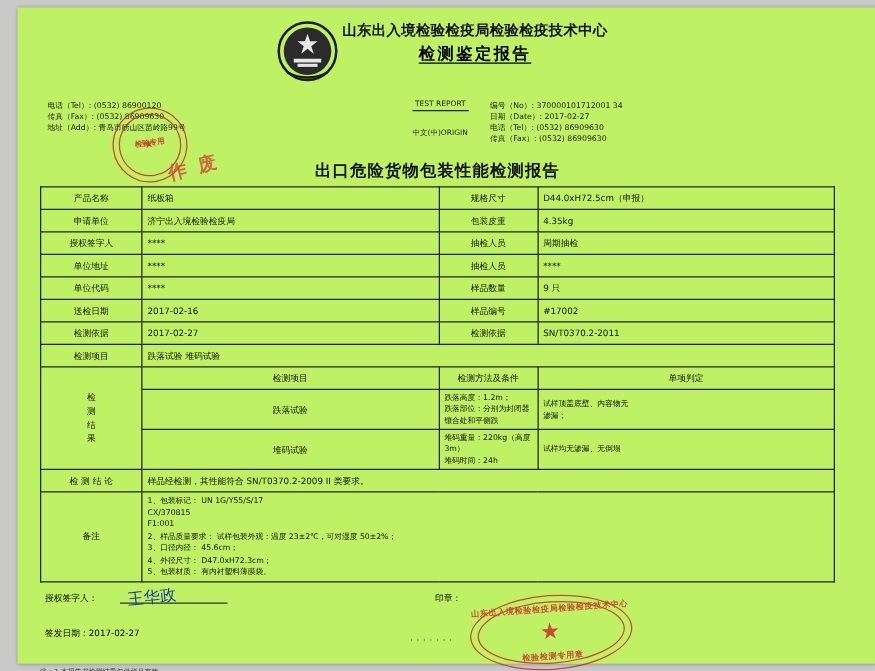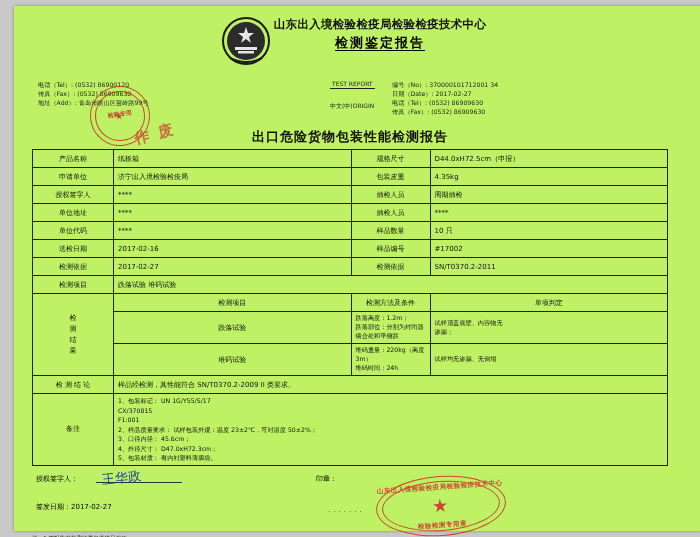--- a/index.html
+++ b/index.html
@@ -96,21 +96,21 @@
   .note-cell{font-size:6.2px;line-height:9.5px;padding:3px 4px;}
   .concl{font-size:7px;}
   .small{font-size:6.2px;}
   .test-row td{height:15px;}
   .midrow td{height:21px;}
 
   
   .sig{position:relative;margin-top:6px;height:60px;font-size:7px;}
   .sig .a{position:absolute;left:4px;top:2px;}
   .sig .b{position:absolute;left:4px;top:30px;}
-  .sig .c2{position:absolute;left:284px;top:2px;}
+  .sig .c2{position:absolute;left:316px;top:2px;}
   .sig-line{
     position:absolute;left:64px;top:10px;width:86px;border-bottom:.8px solid #333;
   }
   .handsign{
     position:absolute;left:70px;top:-3px;color:#1b3f9c;font-size:13px;
     font-family:"DejaVu Serif","Liberation Serif",serif;transform:rotate(-6deg);
   }
   .dots{position:absolute;left:296px;top:36px;letter-spacing:3px;color:#333;font-size:7px;}
 
   
@@ -211,21 +211,21 @@
       <tr>
         <td class="lbl c">单位地址</td>
         <td class="val">****</td>
         <td class="lbl2 c">抽检人员</td>
         <td class="val">****</td>
       </tr>
       <tr>
         <td class="lbl c">单位代码</td>
         <td class="val">****</td>
         <td class="lbl2 c">样品数量</td>
-        <td class="val">10 只</td>
+        <td class="val">9 只</td>
       </tr>
       <tr>
         <td class="lbl c">送检日期</td>
         <td class="val">2017-02-16</td>
         <td class="lbl2 c">样品编号</td>
         <td class="val">#17002</td>
       </tr>
       <tr>
         <td class="lbl c">检测依据</td>
         <td class="val">2017-02-27</td>

